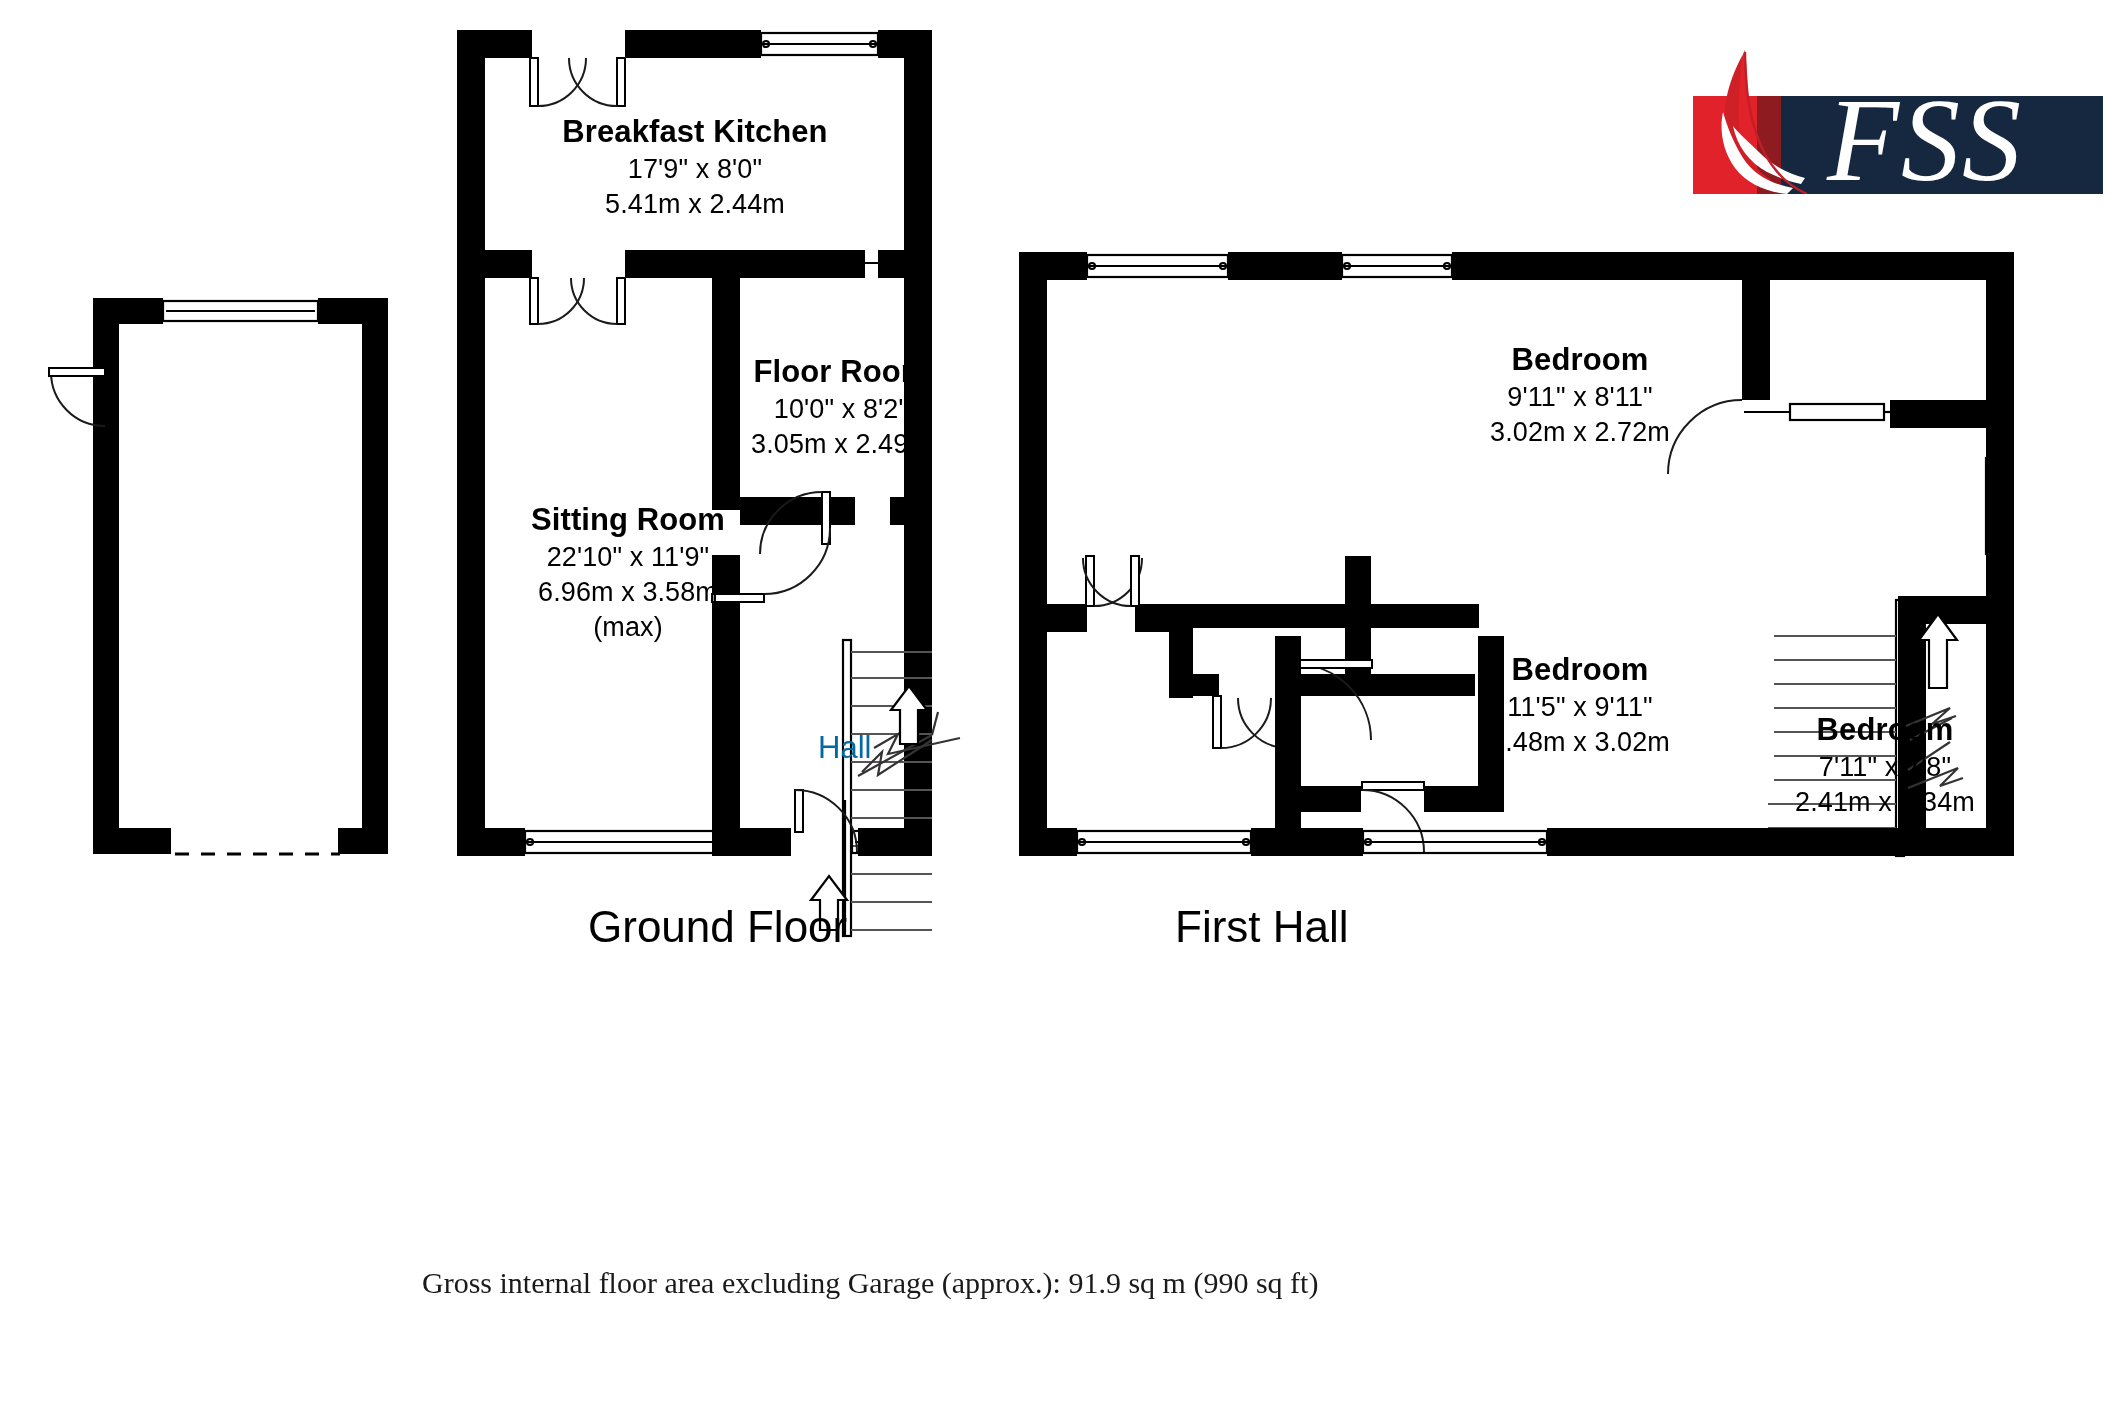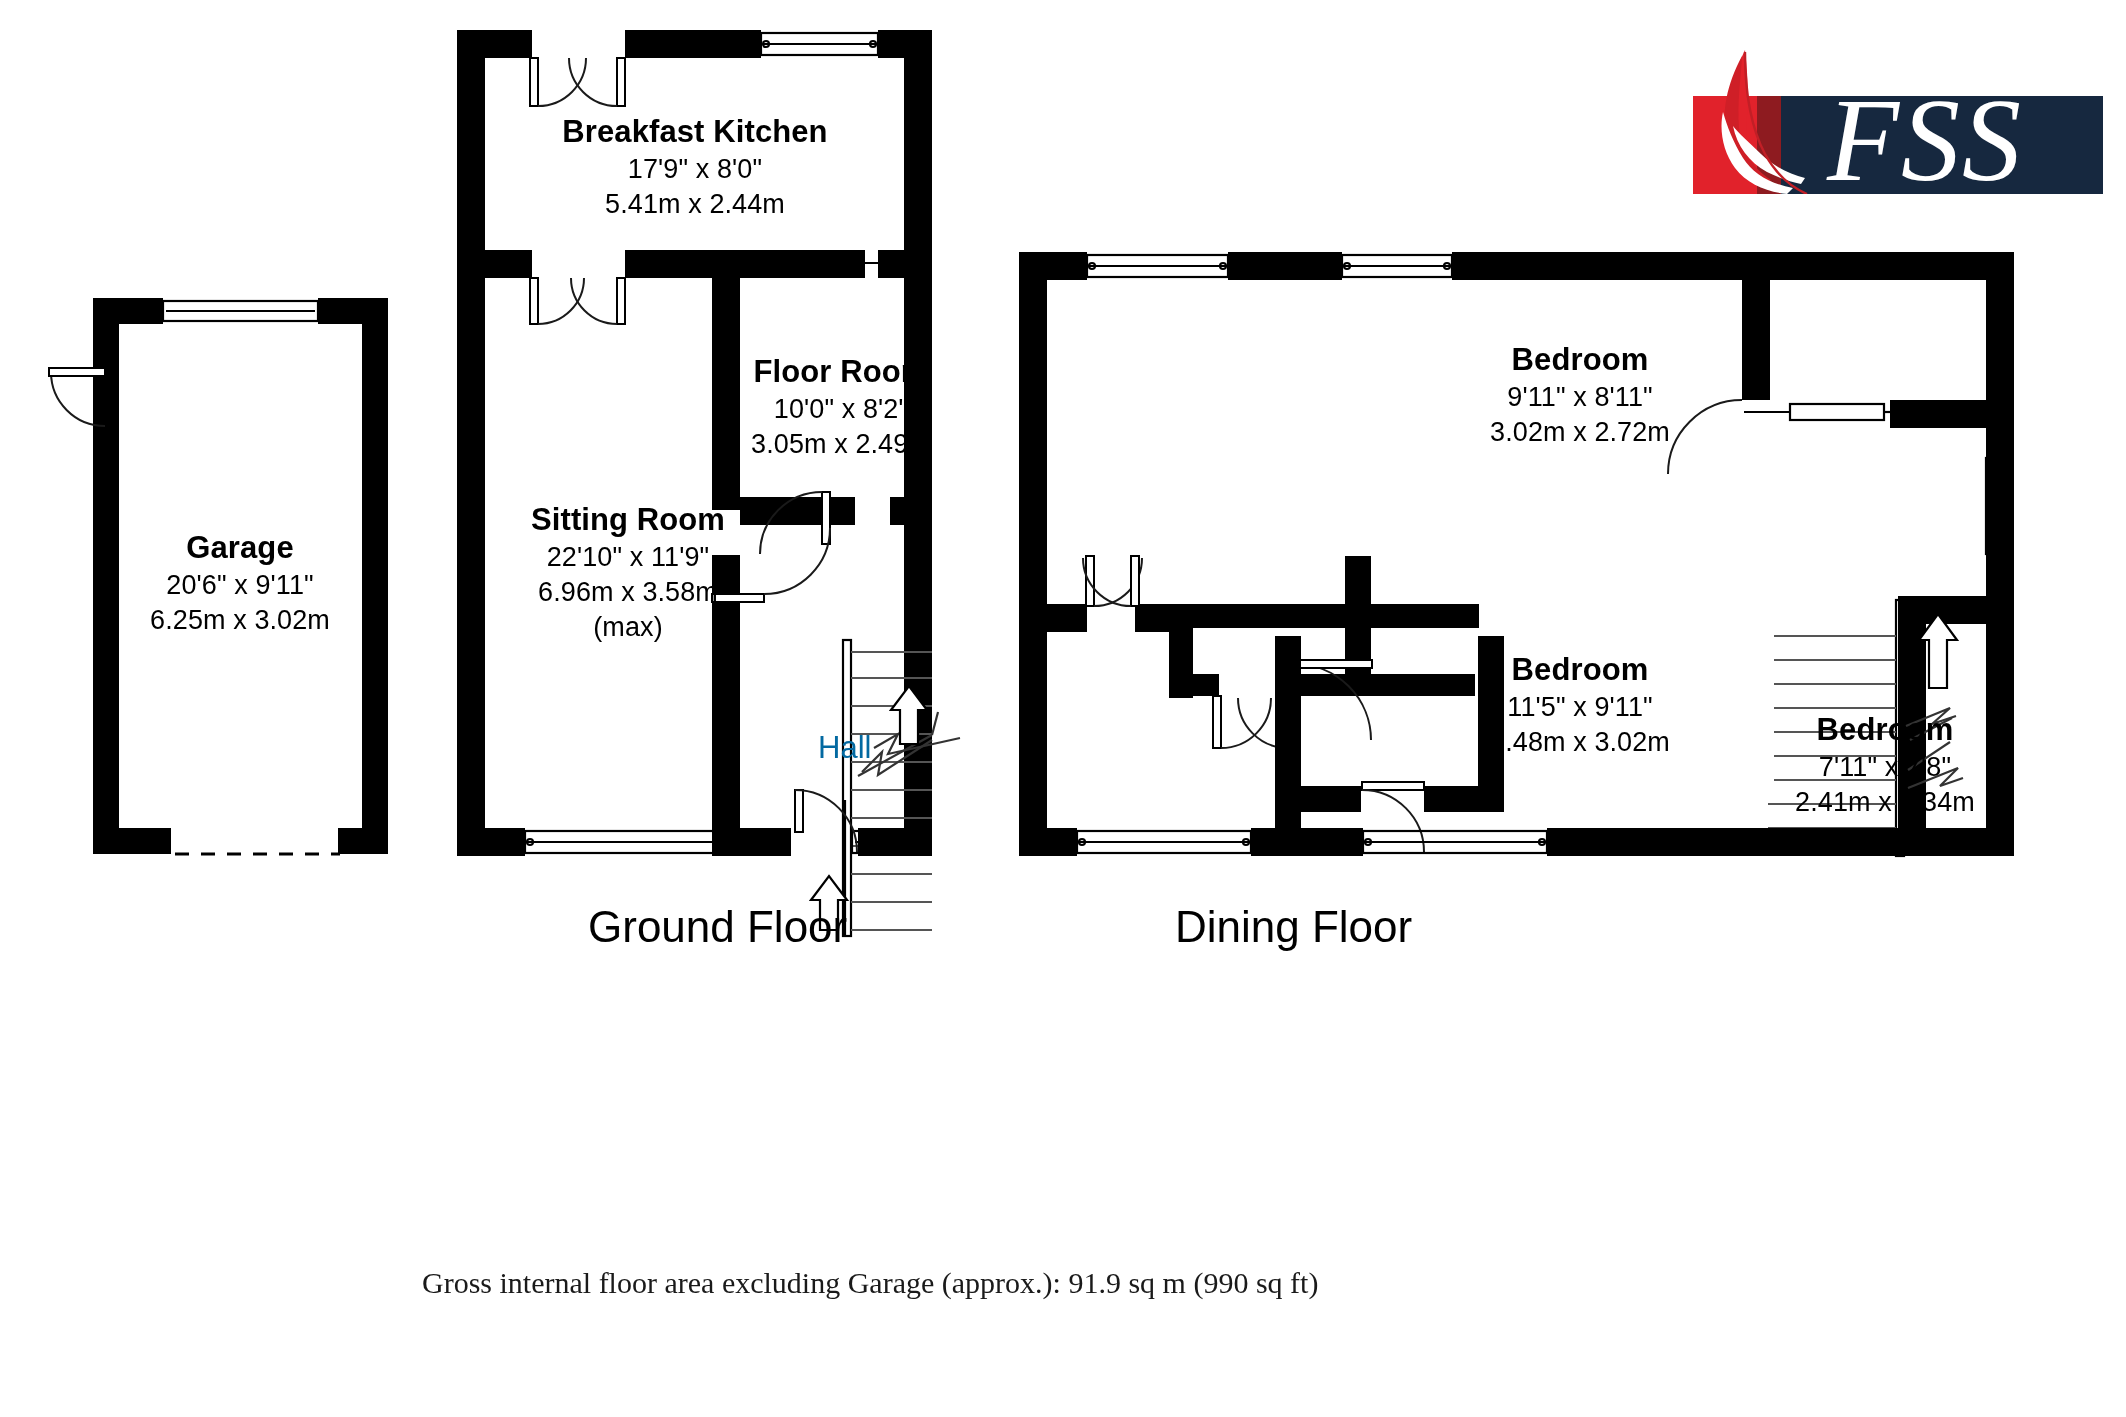--- a/index.html
+++ b/index.html
@@ -338,25 +338,20 @@
       <circle class="thin" cx="1368" cy="842" r="3"></circle>
       <circle class="thin" cx="1542" cy="842" r="3"></circle>
       <rect class="wall" x="1547" y="828" width="467" height="28"></rect>
 
       <rect class="wall" x="1169" y="628" width="24" height="70"></rect>
 
       <rect class="wall" x="1019" y="604" width="0" height="0"></rect>
     </g>
   </svg>
 
-  <div class="label" style="left:90px; top:528px; width:300px;">
-    <div class="rname">Garage</div>
-    <div class="rdim">20'6" x 9'11"</div>
-    <div class="rdim">6.25m x 3.02m</div>
-  </div>
 
   <div class="label" style="left:545px; top:112px; width:300px;">
     <div class="rname">Breakfast Kitchen</div>
     <div class="rdim">17'9" x 8'0"</div>
     <div class="rdim">5.41m x 2.44m</div>
   </div>
 
   <div class="label" style="left:706px; top:352px; width:270px;">
     <div class="rname">Floor Room</div>
     <div class="rdim">10'0" x 8'2"</div>
@@ -385,21 +380,21 @@
     <div class="rdim">3.48m x 3.02m</div>
   </div>
 
   <div class="label" style="left:1735px; top:710px; width:300px;">
     <div class="rname">Bedroom</div>
     <div class="rdim">7'11" x 7'8"</div>
     <div class="rdim">2.41m x 2.34m</div>
   </div>
 
   <div class="floor-title" style="left:588px; top:902px;">Ground Floor</div>
-  <div class="floor-title" style="left:1175px; top:902px;">Dining Floor</div>
+  <div class="floor-title" style="left:1175px; top:902px;">First Hall</div>
 
   <div class="footer" style="left:422px; top:1263px;">Gross internal floor area excluding Garage (approx.): 91.9 sq m (990 sq ft)</div>
   <div class="footer" style="left:1170px; top:1421px;margin-top:35px;">Not to Scale. Copyright © Apex Plans.</div>
 
   <div class="logo">
     <svg viewBox="0 0 424 160">
 
       <rect x="80" y="62" width="344" height="98" fill="#16283f"></rect>
 
       <rect x="14" y="62" width="76" height="98" fill="#e1222b"></rect>

